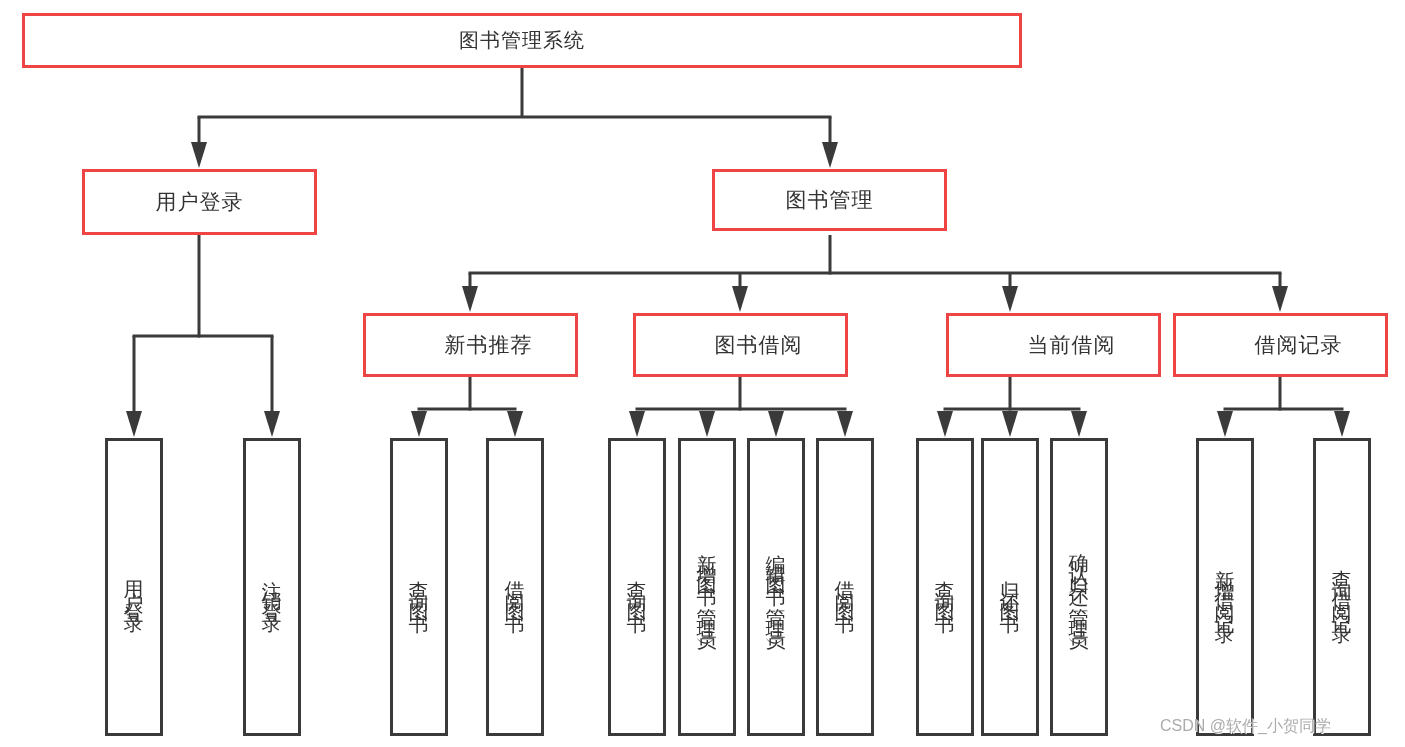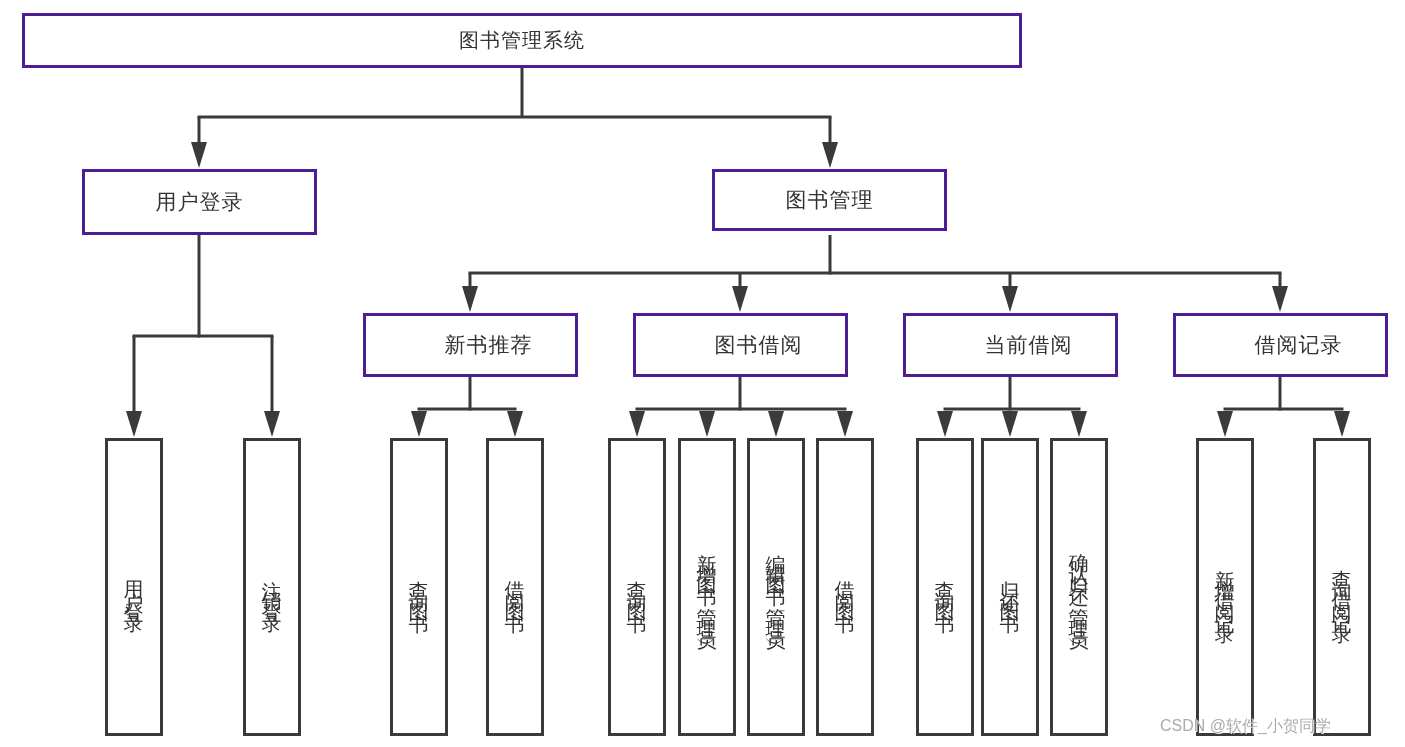--- a/index.html
+++ b/index.html
@@ -16,21 +16,21 @@
     overflow: hidden;
   }
   .wires {
     position: absolute;
     left: 0; top: 0;
     width: 1405px; height: 747px;
   }
   .hbox {
     position: absolute;
     box-sizing: border-box;
-    border: 3px solid #4c1d95;
+    border: 3px solid #ef4444;
     background: #ffffff;
     display: flex;
     align-items: center;
     justify-content: center;
     color: #333333;
     font-size: 21px;
     letter-spacing: 1px;
     z-index: 2;
   }
   .vbox {
@@ -54,21 +54,21 @@
     line-height: 1;
     letter-spacing: 11px;
     color: #333333;
   }
   .root  { left: 22px;  top: 13px;  width: 1000px; height: 55px; font-size: 20px; }
   .l2a   { left: 82px;  top: 169px; width: 235px;  height: 66px; }
   .l2b   { left: 712px; top: 169px; width: 235px;  height: 62px; }
   .l3    { top: 313px; height: 64px; width: 215px; padding-left: 36px; }
   .l3a   { left: 363px; }
   .l3b   { left: 633px; }
-  .l3c   { left: 903px; }
+  .l3c   { left: 946px; }
   .l3d   { left: 1173px; }
   .lfA1 { left: 105px; }  .lfA2 { left: 243px; }
   .lfB1 { left: 390px; }  .lfB2 { left: 486px; }
   .lfC1 { left: 608px; }  .lfC2 { left: 678px; }
   .lfC3 { left: 747px; }  .lfC4 { left: 816px; }
   .lfD1 { left: 916px; }  .lfD2 { left: 981px; }  .lfD3 { left: 1050px; }
   .lfE1 { left: 1196px; } .lfE2 { left: 1313px; }
   .watermark {
     position: absolute;
     left: 1160px;

